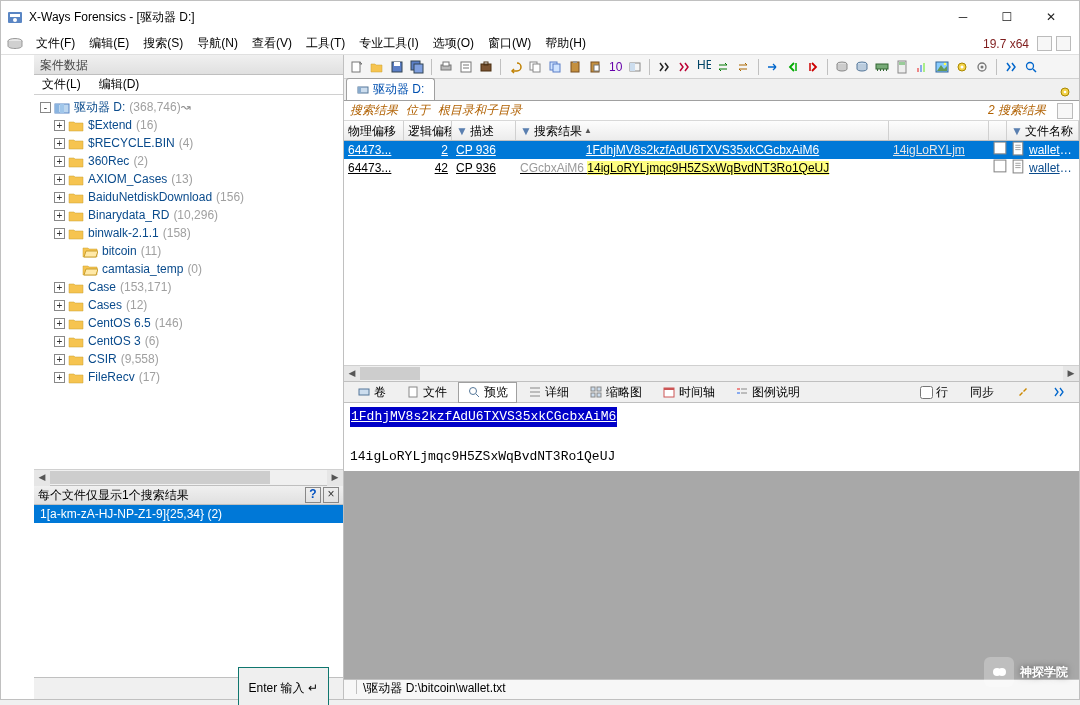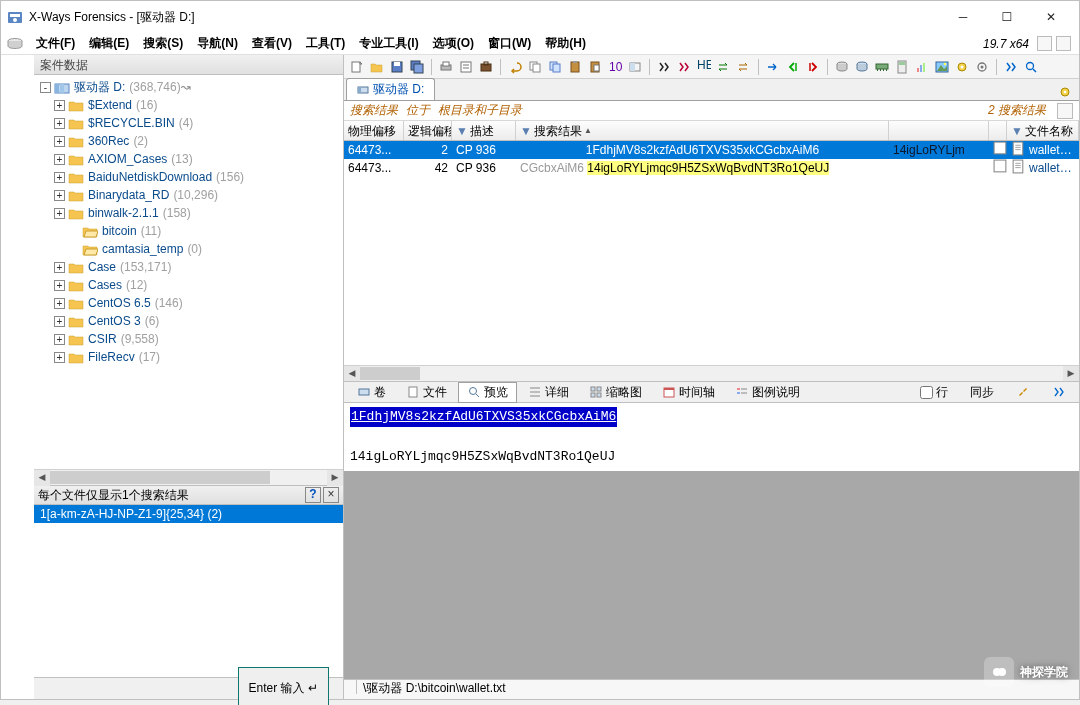--- a/index.html
+++ b/index.html
@@ -6,23 +6,23 @@
   body { background: #f0f0f0; width: 1080px; height: 705px; overflow: hidden; position: relative; }
   .window { width: 1080px; height: 700px; background: #fff; border: 1px solid #c0c0c0; display: flex; flex-direction: column; }
 
   .titlebar { height: 30px; background: #fff; display: flex; align-items: center; padding: 16px 6px; }
   .titlebar .icon-app { width: 16px; height: 16px; margin-right: 6px; }
   .titlebar .title { flex: 1; color: #000; font-size: 12px; }
   .titlebar .winbtn { width: 44px; height: 28px; display: flex; align-items: center; justify-content: center; color: #222; }
 
   .menubar { height: 22px; background: #fff; border-bottom: 1px solid #e0e0e0; display: flex; align-items: center; padding: 0 6px; }
   .menubar .drive-icon { width: 16px; height: 12px; margin-right: 6px; }
-  .menubar .mitem { padding: 2px 7px; cursor: default; font-weight: bold; }
+  .menubar .mitem { padding: 2px 7px; cursor: default; }
   .menubar .mspacer { flex: 1; }
-  .menubar .ver { padding: 0 6px; color: #000000; font-style: italic; }
+  .menubar .ver { padding: 0 6px; color: #7f1d1d; }
   .menubar .smicon { width: 15px; height: 15px; margin: 0 2px; border: 1px solid #bbb; background: #f7f7f7; }
 
   .toolbar { height: 24px; background: #f5f5f5; border-bottom: 1px solid #d0d0d0; display: flex; align-items: center; padding: 0 4px; gap:2px; }
   .tb-sep { width: 1px; height: 16px; background: #c0c0c0; margin: 0 3px; }
   .tb-btn { width: 18px; height: 18px; display: flex; align-items: center; justify-content: center; }
   .tb-btn svg { width: 14px; height: 14px; }
 
   .body-row { flex: 1; display: flex; min-height: 0; }
 
   .left-col { width: 310px; border-right: 1px solid #c0c0c0; display: flex; flex-direction: column; background: #fff; margin-left: 33px; }
@@ -66,21 +66,21 @@
   .crumb .tool { width:16px; height:16px; border:1px solid #bbb; background:#f7f7f7; margin-left:3px; }
 
   .grid { flex: 0 0 auto; display:flex; flex-direction:column; height: 260px; background:#fff; }
   .grid-hdr { height: 20px; display:flex; background:linear-gradient(#fdfdfd,#ececec); border-bottom:1px solid #c0c0c0;}
   .gh { border-right:1px solid #d0d0d0; padding:0 4px; line-height:20px; display:flex; align-items:center; gap:2px; overflow:hidden; white-space:nowrap;}
   .gh .flt { color:#5a7fb0; }
   .gh .sort { font-size:8px; color:#555; }
   .grid-body { flex:1; overflow:auto; position:relative;}
   .grow { height: 18px; display:flex; align-items:center; }
   .grow.sel { background:#0078d7; color:#fff; }
-  .gc { padding:0 4px; overflow:hidden; white-space:nowrap; text-overflow:ellipsis; }
+  .gc { padding:0 4px; overflow:hidden; white-space:nowrap; text-overflow:ellipsis;text-decoration:underline; }
   .gc.right { text-align:right; }
   .hl-yel { background:#ffff80; color:#000; }
   .fname { color:#0a4b8c; }
   .grow.sel .fname { color:#fff; }
   .grid-sb { height:16px; background:#f0f0f0; border-top:1px solid #d0d0d0; display:flex;}
   .grid-sb .ar{width:16px;text-align:center;line-height:14px;color:#555;font-size:9px;background:#e6e6e6;}
   .grid-sb .track{flex:1;position:relative;}
   .grid-sb .th{position:absolute;left:0;top:1px;height:13px;width:60px;background:#cdcdcd;}
 
   .dtabs { height: 22px; background:#f0f0f0; border-top:1px solid #c0c0c0; border-bottom:1px solid #c0c0c0; display:flex; align-items:center; padding:0 4px; gap:2px;}
@@ -142,20 +142,24 @@
     <div class="mspacer"></div>
     <span class="ver">19.7 x64</span>
     <span class="smicon"></span>
     <span class="smicon"></span>
   </div>
 
   <div class="body-row">
 
     <div class="left-col">
       <div class="panel-hdr">案件数据</div>
+      <div class="panel-sub">
+        <span><span>文件(L)</span></span>
+        <span><span>编辑(D)</span></span>
+      </div>
       <div class="tree" id="tree">
           <div class="tree-row ">
             <span class="tw">-</span>
             <svg class="fld" viewBox="0 0 16 13">
               <rect x="1" y="3" width="14" height="9" fill="#bcd6ef" stroke="#5a86c4"></rect>
               <rect x="1" y="3" width="4" height="9" fill="#8ab4e0"></rect>
               <rect x="6" y="3" width="4" height="9" fill="#a0c6ea"></rect>
             </svg>
             <span class="nm">驱动器 D:</span>
             <span class="cnt">(368,746)</span> 
@@ -549,21 +553,21 @@
               <span class="flt">▼</span>
               <span>文件名称</span>
             </div>
         </div>
         <div class="grid-body" id="gridbody">
             <div class="grow sel">
               <div class="gc col-po">64473...</div>
               <div class="gc col-lo right">2</div>
               <div class="gc col-desc">CP 936</div>
               <div class="gc col-res" style="text-align:center">1FdhjMV8s2kzfAdU6TXVS35xkCGcbxAiM6</div>
-              <div class="gc col-fn2" style="color:#0f172a">14igLoRYLjm</div>
+              <div class="gc col-fn2" style="color:#e5e5e5">14igLoRYLjm</div>
               <div class="gc col-fic"><svg class="file-ic" viewBox="0 0 14 14">
                   <rect x="1" y="1" width="11" height="11" fill="#fff" stroke="#888"></rect>
                 </svg></div>
               <div class="gc col-fic"><svg class="file-ic" viewBox="0 0 14 14">
                   <rect x="2" y="1" width="9" height="12" fill="#fff" stroke="#888"></rect>
                   <line x1="4" y1="4" x2="9" y2="4" stroke="#aaa"></line>
                   <line x1="4" y1="6" x2="9" y2="6" stroke="#aaa"></line>
                   <line x1="4" y1="8" x2="9" y2="8" stroke="#aaa"></line>
                 </svg></div>
               <div class="gc col-fname fname" style="width:54px">wallet.txt</div>

